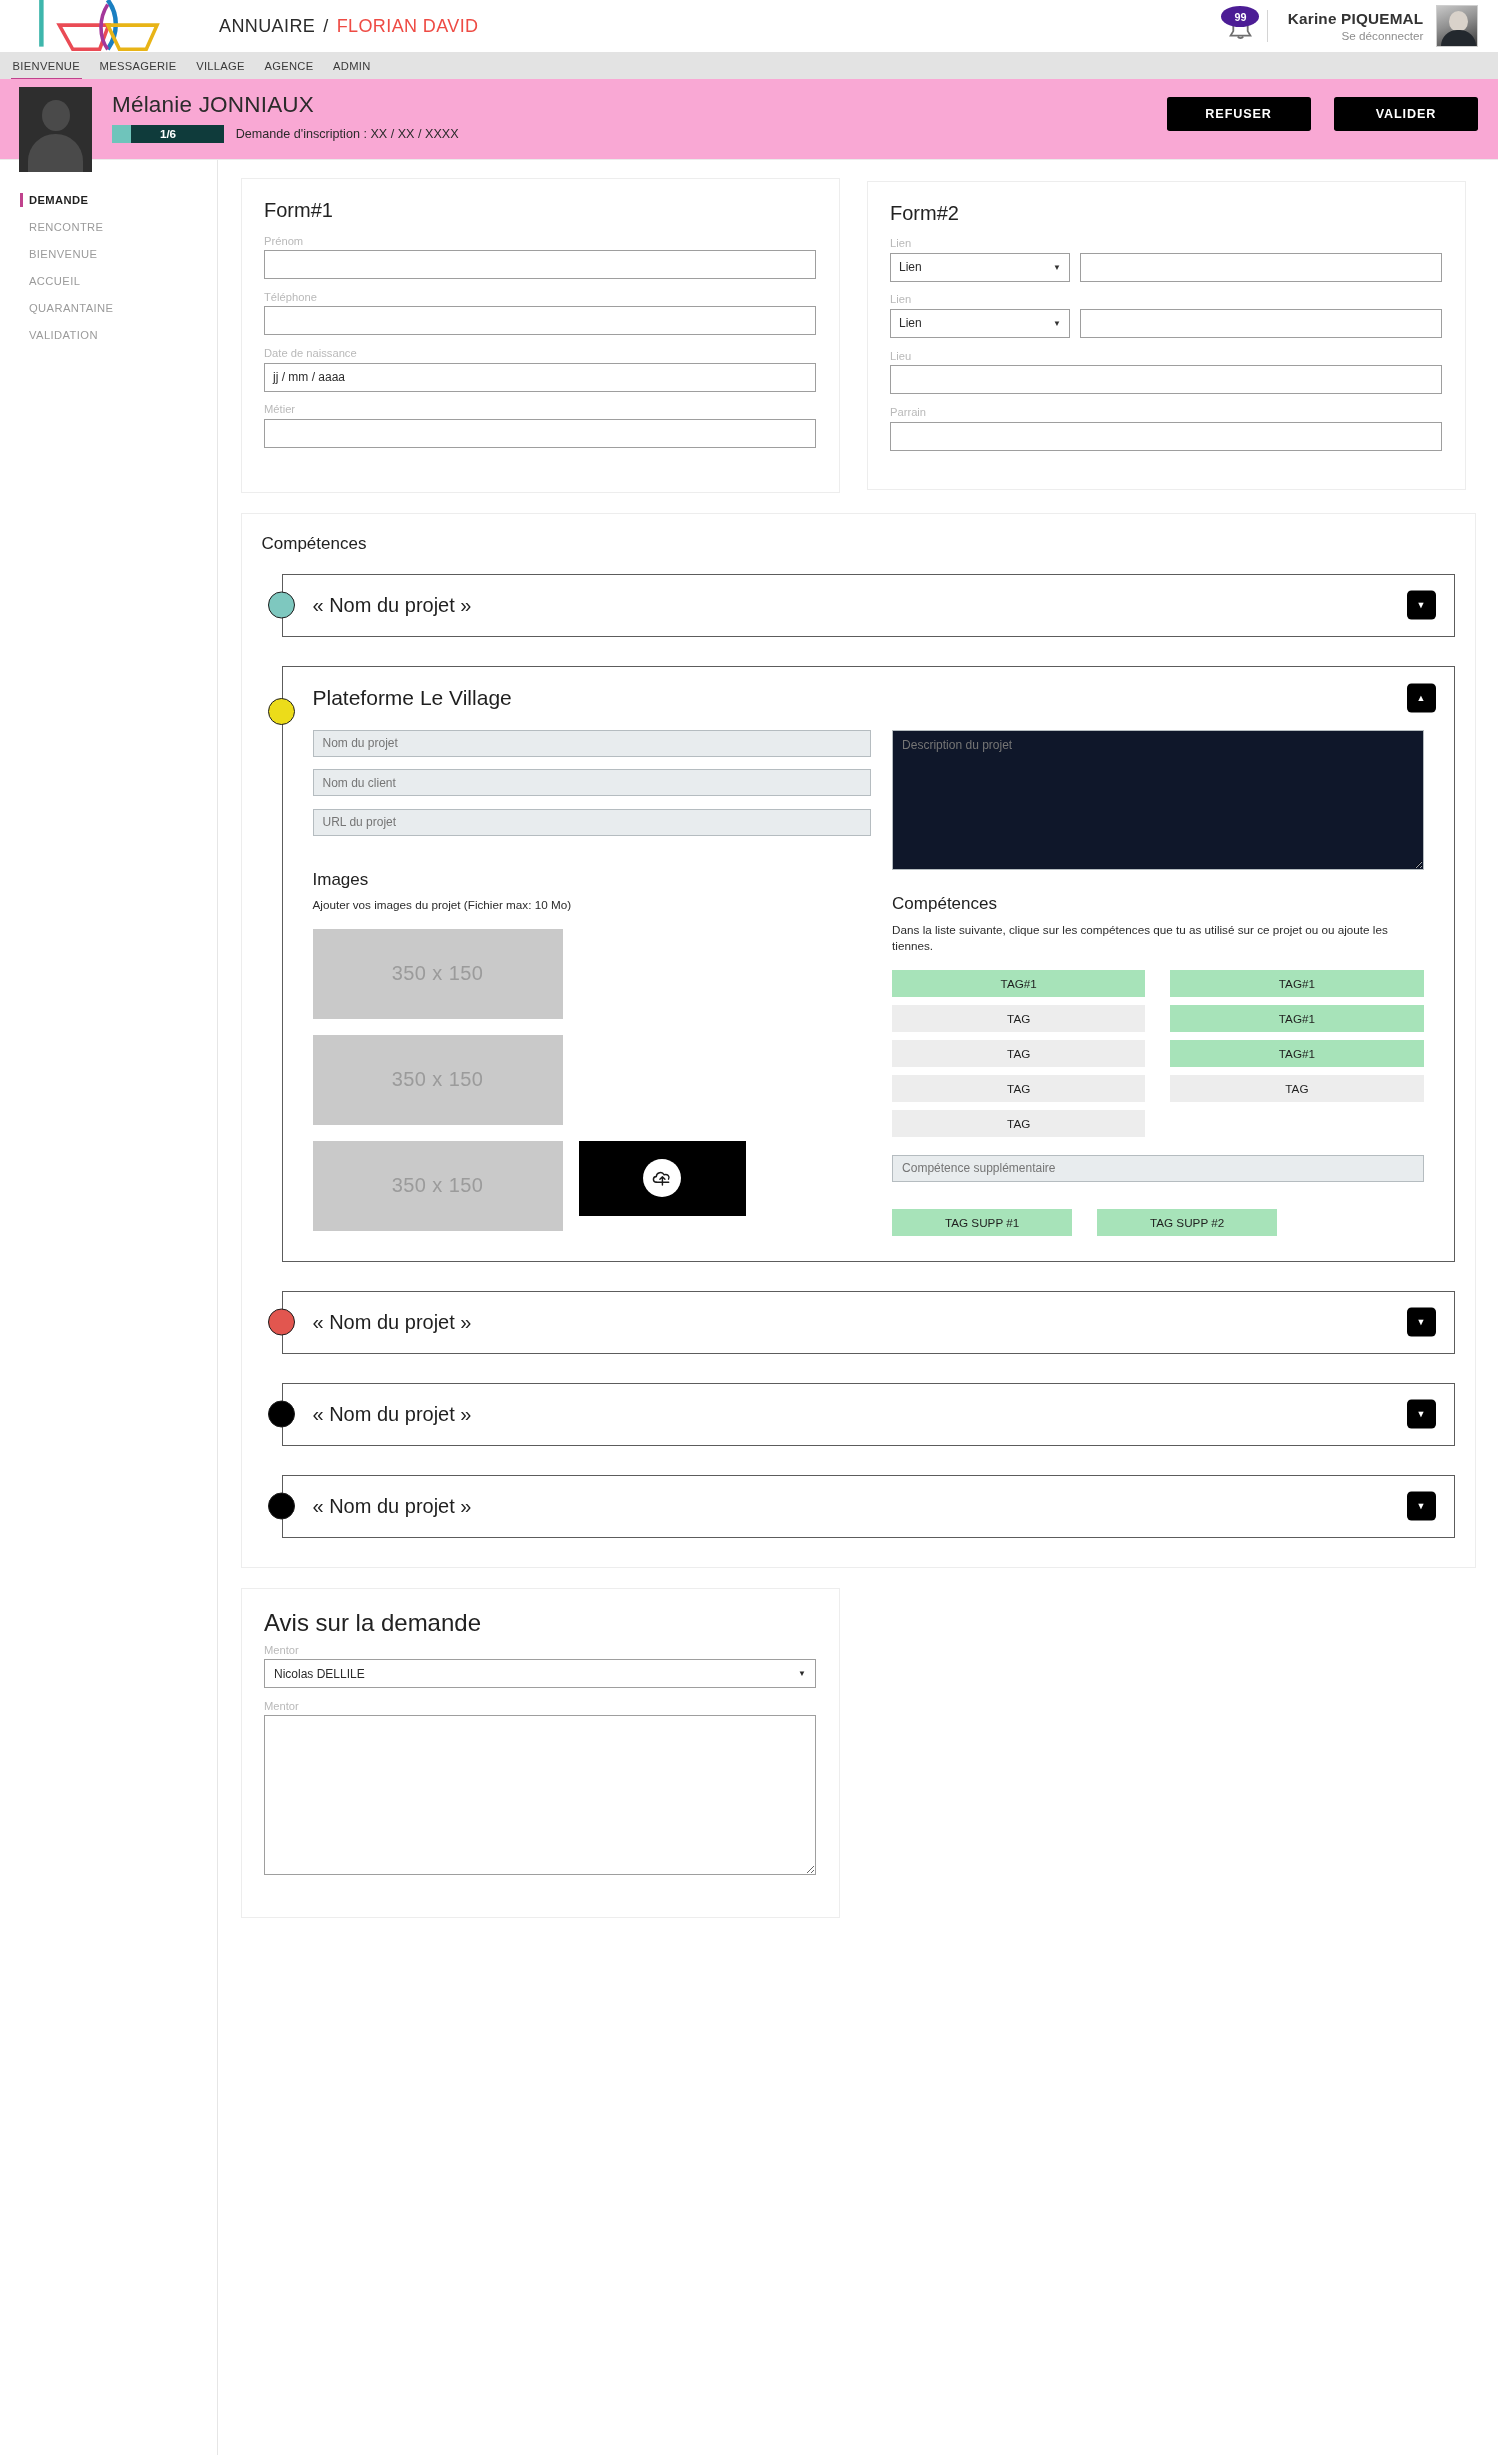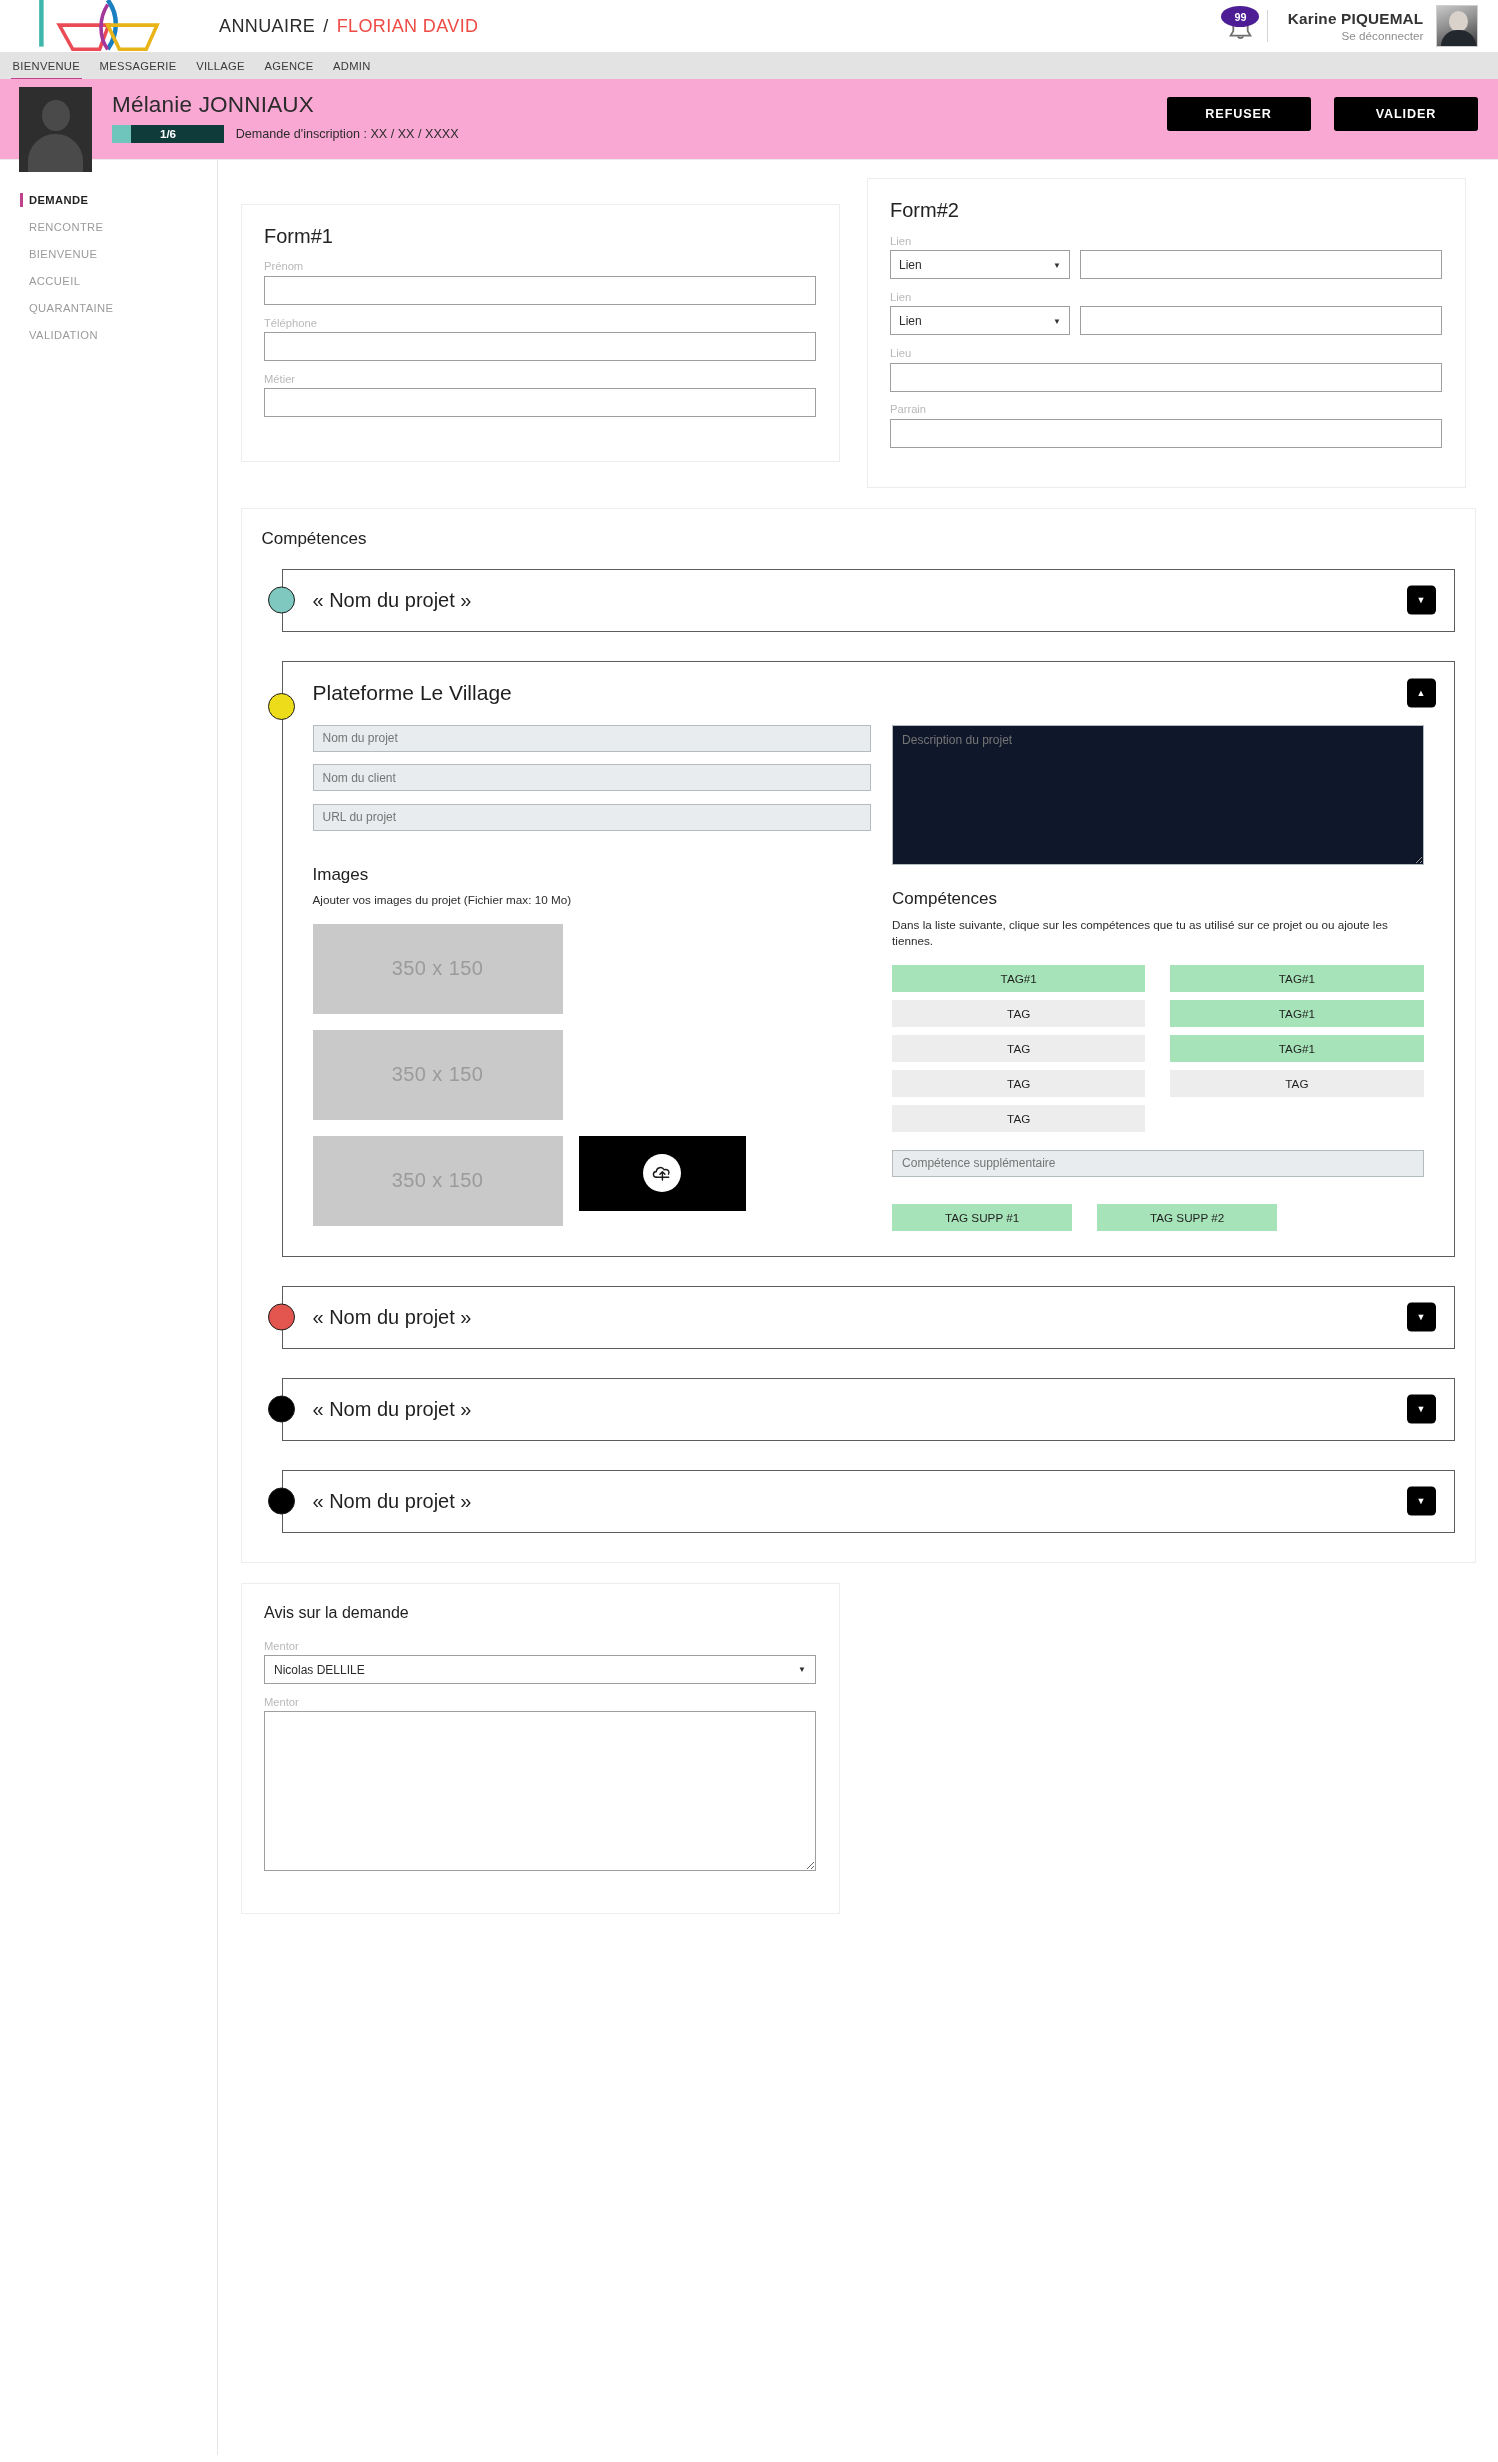--- a/index.html
+++ b/index.html
@@ -316,21 +316,21 @@
     font-size: 11.7px; color: #1f1f1f; cursor: pointer;
   }
 
   
   .avis-card {
     margin: 20px 22.5px 27px 22.5px;
     border: 0.9px solid #ededed;
     width: 599px;
     padding: 20px 22.5px 27px 22.5px;
   }
-  .avis-title { font-size: 16px; color: #222; margin-bottom: 18px; }
+  .avis-title { font-size: 24px; color: #222; margin-bottom: 7px; }
   .sel-mentor {
     width: 100%; height: 29px; border: 0.9px solid #9e9e9e; background:#fff;
     display:flex; align-items:center; padding: 0 9px; position: relative;
     font-size: 12px; color: #2b2b2b; cursor: pointer;
   }
   .sel-mentor .caret { position:absolute; right: 9px; font-size: 8px; }
   .mentor-textarea {
     width: 100%; height: 160px; border: 0.9px solid #9e9e9e; background:#fff;
     font-family: "Liberation Sans", sans-serif; font-size: 12px;
     padding: 7.2px 9px; resize: vertical;
@@ -441,20 +441,24 @@
       <div class="card card-form1">
         <div class="card-title">Form#1</div>
 
         <div class="field">
           <span class="field-label">Prénom</span>
           <input class="txt-input" type="text" style="">
         </div>
         <div class="field">
           <span class="field-label">Téléphone</span>
           <input class="txt-input" type="text" style="">
+        </div>
+        <div class="field">
+          <span class="field-label">Date de naissance</span>
+          <div class="txt-input date-val">jj / mm / aaaa</div>
         </div>
         <div class="field">
           <span class="field-label">Métier</span>
           <input class="txt-input" type="text" style="">
         </div>
       </div>
 
       <div class="card card-form2">
         <div class="card-title">Form#2</div>
 

